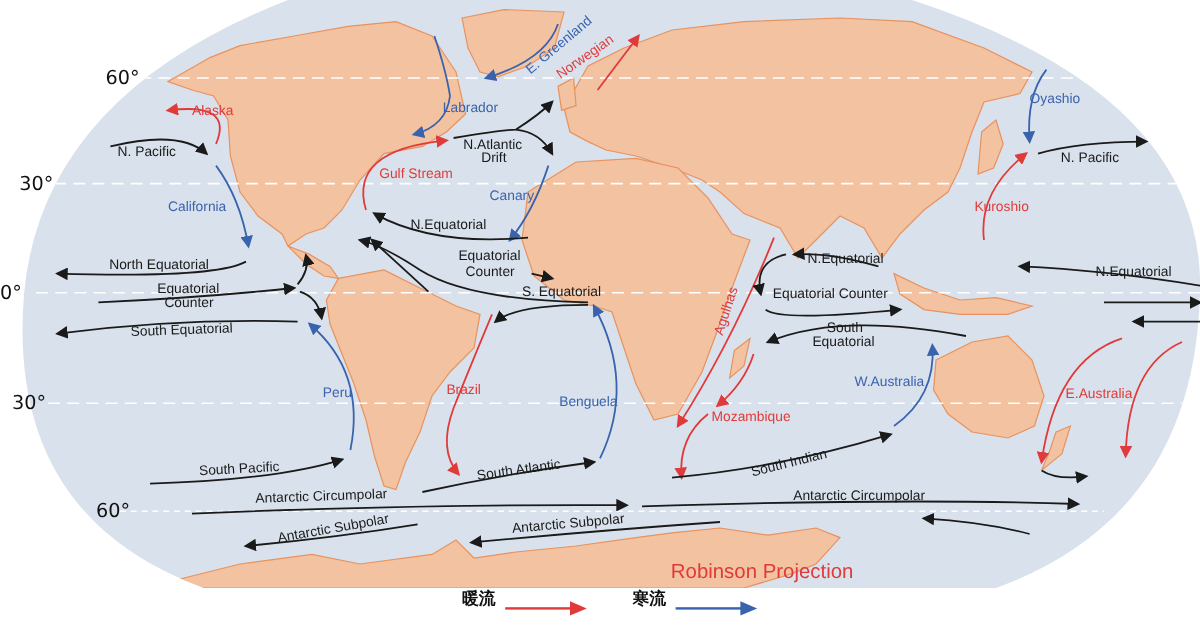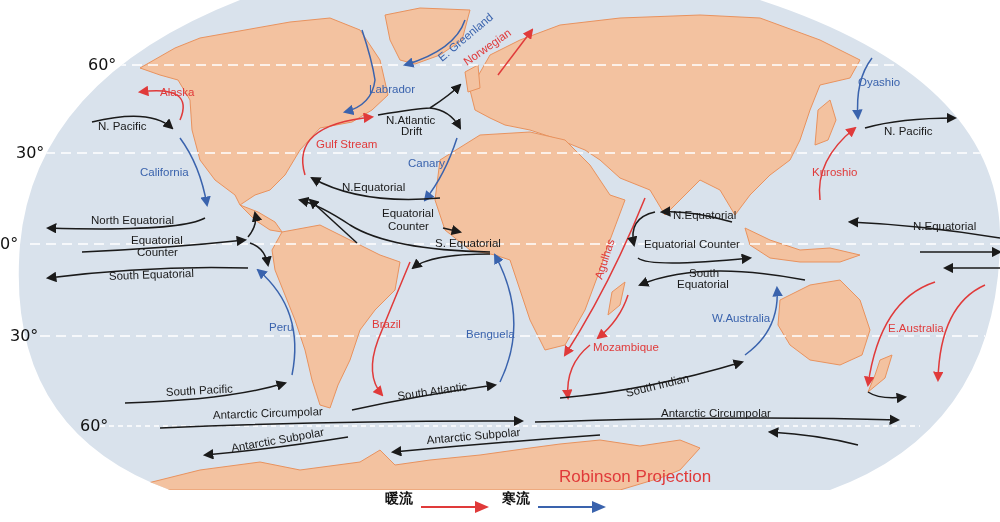--- a/index.html
+++ b/index.html
@@ -187,17 +187,17 @@
   </g>
 
   <text class="title-label" x="559" y="482">Robinson Projection</text>
 </svg>
 
 <div class="legend">
   <div class="legend-item" style="left:385px;">
     <span class="legend-text">暖流</span>
     <span class="legend-line" style="background:#e03a3a;color:#e03a3a;"></span>
   </div>
-  <div class="legend-item" style="left:502px;">
+  <div class="legend-item" style="left:527px;">
     <span class="legend-text">寒流</span>
     <span class="legend-line" style="background:#3a63ad;color:#3a63ad;"></span>
   </div>
 </div>
 
 </body></html>

